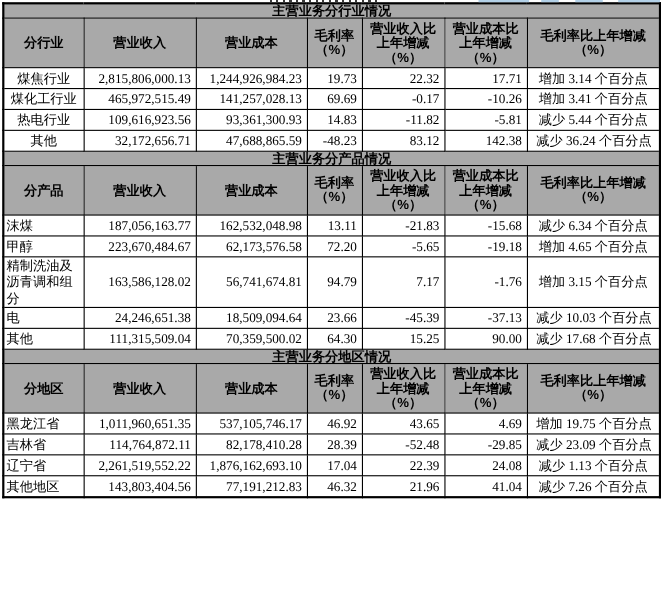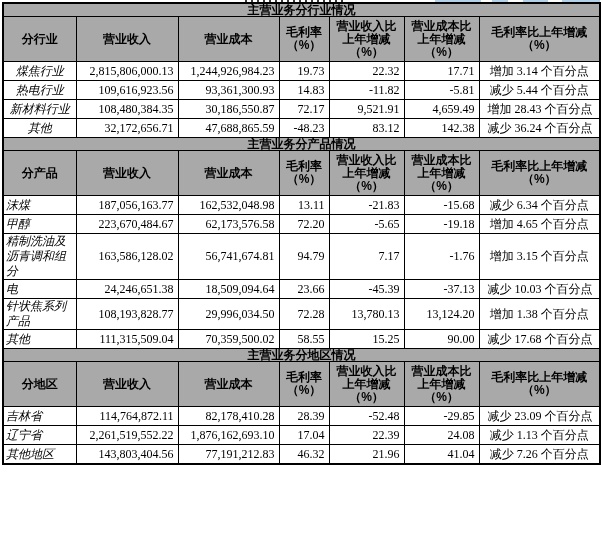--- a/index.html
+++ b/index.html
@@ -49,21 +49,20 @@
     line-height:13px;
     height:44px;
     white-space:pre-line;
     padding:0 1px;
   }
   tr.data-row td{height:18px;line-height:15px;}
   td.row-label-cell{
     text-align:left;
     line-height:14px;
     word-break:break-all;
-    font-style:italic;
   }
   .sec0 td.row-label-cell{text-align:center;}
   td.value-cell{
     text-align:right;
     padding-right:4px;
     white-space:nowrap;
   }
   td.change-cell{
     text-align:center;
     white-space:nowrap;
@@ -113,38 +112,38 @@
         <tr class="data-row">
           <td class="row-label-cell">煤焦行业</td>
           <td class="value-cell">2,815,806,000.13</td>
           <td class="value-cell">1,244,926,984.23</td>
           <td class="value-cell">19.73</td>
           <td class="value-cell">22.32</td>
           <td class="value-cell">17.71</td>
           <td class="change-cell">增加 3.14 个百分点</td>
         </tr>
         <tr class="data-row">
+          <td class="row-label-cell">煤化工行业</td>
+          <td class="value-cell">465,972,515.49</td>
+          <td class="value-cell">141,257,028.13</td>
+          <td class="value-cell">69.69</td>
+          <td class="value-cell">-0.17</td>
+          <td class="value-cell">-10.26</td>
+          <td class="change-cell">增加 3.41 个百分点</td>
+        </tr>
+        <tr class="data-row">
           <td class="row-label-cell">热电行业</td>
           <td class="value-cell">109,616,923.56</td>
           <td class="value-cell">93,361,300.93</td>
           <td class="value-cell">14.83</td>
           <td class="value-cell">-11.82</td>
           <td class="value-cell">-5.81</td>
           <td class="change-cell">减少 5.44 个百分点</td>
         </tr>
         <tr class="data-row">
-          <td class="row-label-cell">新材料行业</td>
-          <td class="value-cell">108,480,384.35</td>
-          <td class="value-cell">30,186,550.87</td>
-          <td class="value-cell">72.17</td>
-          <td class="value-cell">9,521.91</td>
-          <td class="value-cell">4,659.49</td>
-          <td class="change-cell">增加 28.43 个百分点</td>
-        </tr>
-        <tr class="data-row">
           <td class="row-label-cell">其他</td>
           <td class="value-cell">32,172,656.71</td>
           <td class="value-cell">47,688,865.59</td>
           <td class="value-cell">-48.23</td>
           <td class="value-cell">83.12</td>
           <td class="value-cell">142.38</td>
           <td class="change-cell">减少 36.24 个百分点</td>
         </tr>
       </tbody>
     <tbody class="sec sec1">
@@ -196,33 +195,24 @@
         <tr class="data-row">
           <td class="row-label-cell">电</td>
           <td class="value-cell">24,246,651.38</td>
           <td class="value-cell">18,509,094.64</td>
           <td class="value-cell">23.66</td>
           <td class="value-cell">-45.39</td>
           <td class="value-cell">-37.13</td>
           <td class="change-cell">减少 10.03 个百分点</td>
         </tr>
         <tr class="data-row">
-          <td class="row-label-cell">针状焦系列产品</td>
-          <td class="value-cell">108,193,828.77</td>
-          <td class="value-cell">29,996,034.50</td>
-          <td class="value-cell">72.28</td>
-          <td class="value-cell">13,780.13</td>
-          <td class="value-cell">13,124.20</td>
-          <td class="change-cell">增加 1.38 个百分点</td>
-        </tr>
-        <tr class="data-row">
           <td class="row-label-cell">其他</td>
           <td class="value-cell">111,315,509.04</td>
           <td class="value-cell">70,359,500.02</td>
-          <td class="value-cell">58.55</td>
+          <td class="value-cell">64.30</td>
           <td class="value-cell">15.25</td>
           <td class="value-cell">90.00</td>
           <td class="change-cell">减少 17.68 个百分点</td>
         </tr>
       </tbody>
     <tbody class="sec sec2">
         <tr>
           <td colspan="7" class="section-title">主营业务分地区情况</td>
         </tr>
         <tr>
@@ -232,20 +222,29 @@
           <td class="column-header">毛利率
 （%）</td>
           <td class="column-header">营业收入比
 上年增减
 （%）</td>
           <td class="column-header">营业成本比
 上年增减
 （%）</td>
           <td class="column-header">毛利率比上年增减
 （%）</td>
+        </tr>
+        <tr class="data-row">
+          <td class="row-label-cell">黑龙江省</td>
+          <td class="value-cell">1,011,960,651.35</td>
+          <td class="value-cell">537,105,746.17</td>
+          <td class="value-cell">46.92</td>
+          <td class="value-cell">43.65</td>
+          <td class="value-cell">4.69</td>
+          <td class="change-cell">增加 19.75 个百分点</td>
         </tr>
         <tr class="data-row">
           <td class="row-label-cell">吉林省</td>
           <td class="value-cell">114,764,872.11</td>
           <td class="value-cell">82,178,410.28</td>
           <td class="value-cell">28.39</td>
           <td class="value-cell">-52.48</td>
           <td class="value-cell">-29.85</td>
           <td class="change-cell">减少 23.09 个百分点</td>
         </tr>

